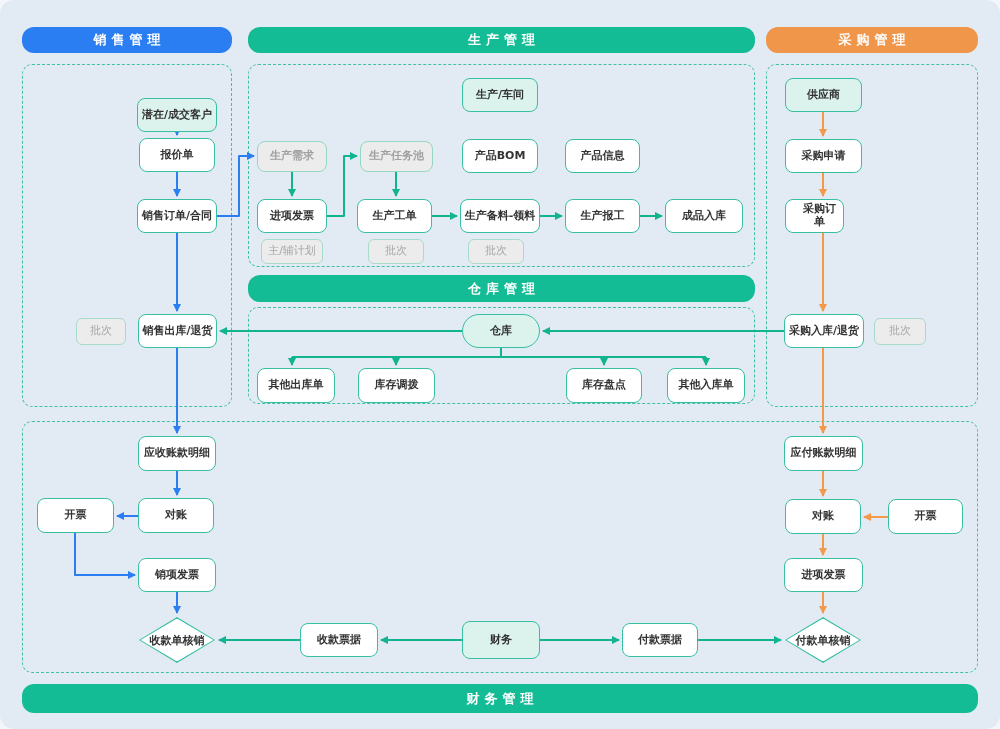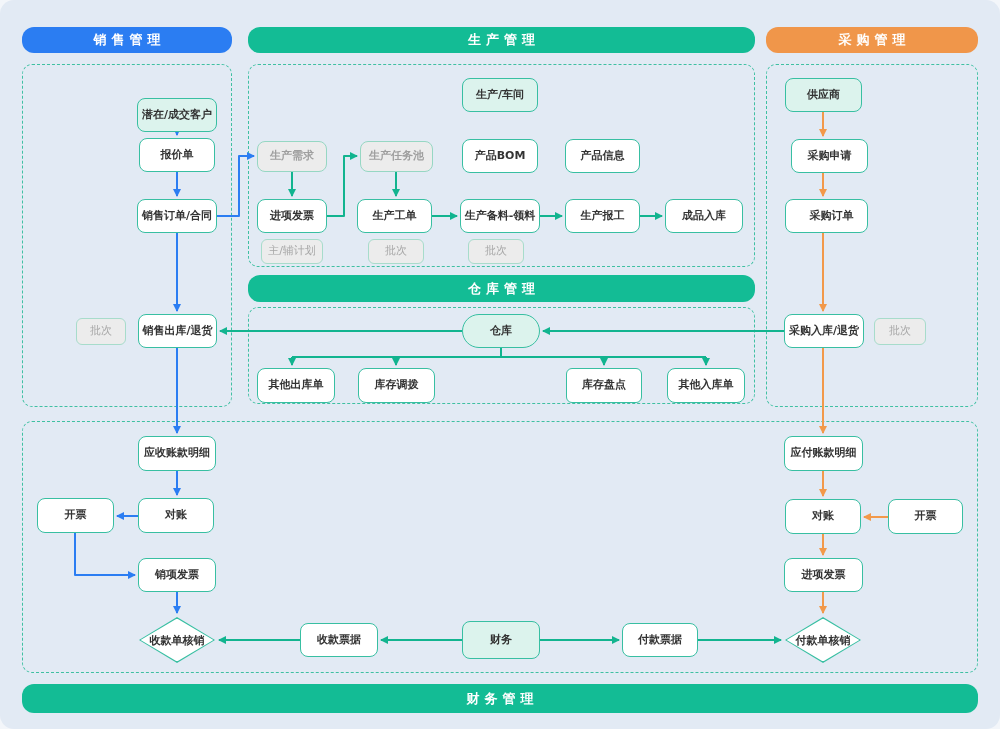--- a/index.html
+++ b/index.html
@@ -129,25 +129,25 @@
     <div class="node" style="left: 357px; top: 199px; width: 75px; height: 34px;">生产工单</div>
     <div class="node" style="left: 460px; top: 199px; width: 80px; height: 34px;">生产备料-领料</div>
     <div class="node" style="left: 565px; top: 199px; width: 75px; height: 34px;">生产报工</div>
     <div class="node" style="left: 665px; top: 199px; width: 78px; height: 34px;">成品入库</div>
     <div class="node tag" style="left: 261px; top: 239px; width: 62px; height: 25px;">主/辅计划</div>
     <div class="node tag" style="left: 368px; top: 239px; width: 56px; height: 25px;">批次</div>
     <div class="node tag" style="left: 468px; top: 239px; width: 56px; height: 25px;">批次</div>
     <div class="node highlight" style="left: 462px; top: 314px; width: 78px; height: 34px; border-radius: 17px;">仓库</div>
     <div class="node" style="left: 257px; top: 368px; width: 78px; height: 35px;">其他出库单</div>
     <div class="node" style="left: 358px; top: 368px; width: 77px; height: 35px;">库存调拨</div>
-    <div class="node" style="left: 566px; top: 368px; width: 76px; height: 35px; border-radius: 6px;">库存盘点</div>
+    <div class="node" style="left: 566px; top: 368px; width: 76px; height: 35px;">库存盘点</div>
     <div class="node" style="left: 667px; top: 368px; width: 78px; height: 35px;">其他入库单</div>
     <div class="node highlight" style="left: 785px; top: 78px; width: 77px; height: 34px;">供应商</div>
-    <div class="node" style="left: 785px; top: 139px; width: 77px; height: 34px; margin-left: 6px;">采购申请</div>
-    <div class="node" style="left: 785px; top: 199px; width: 83px; height: 34px; padding-left: 12px;">采购订单</div>
+    <div class="node" style="left: 785px; top: 139px; width: 77px; height: 34px;">采购申请</div>
+    <div class="node" style="left: 785px; top: 199px; width: 59px; height: 34px; padding-left: 12px;">采购订单</div>
     <div class="node" style="left: 784px; top: 314px; width: 80px; height: 34px;">采购入库/退货</div>
     <div class="node tag" style="left: 874px; top: 318px; width: 52px; height: 27px;">批次</div>
     <div class="node" style="left: 784px; top: 436px; width: 79px; height: 35px;">应付账款明细</div>
     <div class="node" style="left: 785px; top: 499px; width: 76px; height: 35px;">对账</div>
     <div class="node" style="left: 888px; top: 499px; width: 75px; height: 35px;">开票</div>
     <div class="node" style="left: 784px; top: 558px; width: 79px; height: 34px;">进项发票</div>
     <div class="diamond" style="left: 785px; top: 617px; width: 76px; height: 46px;">
       <div class="shape-outer"></div>
       <div class="shape-inner"></div>
       <div class="lbl">付款单核销</div>

